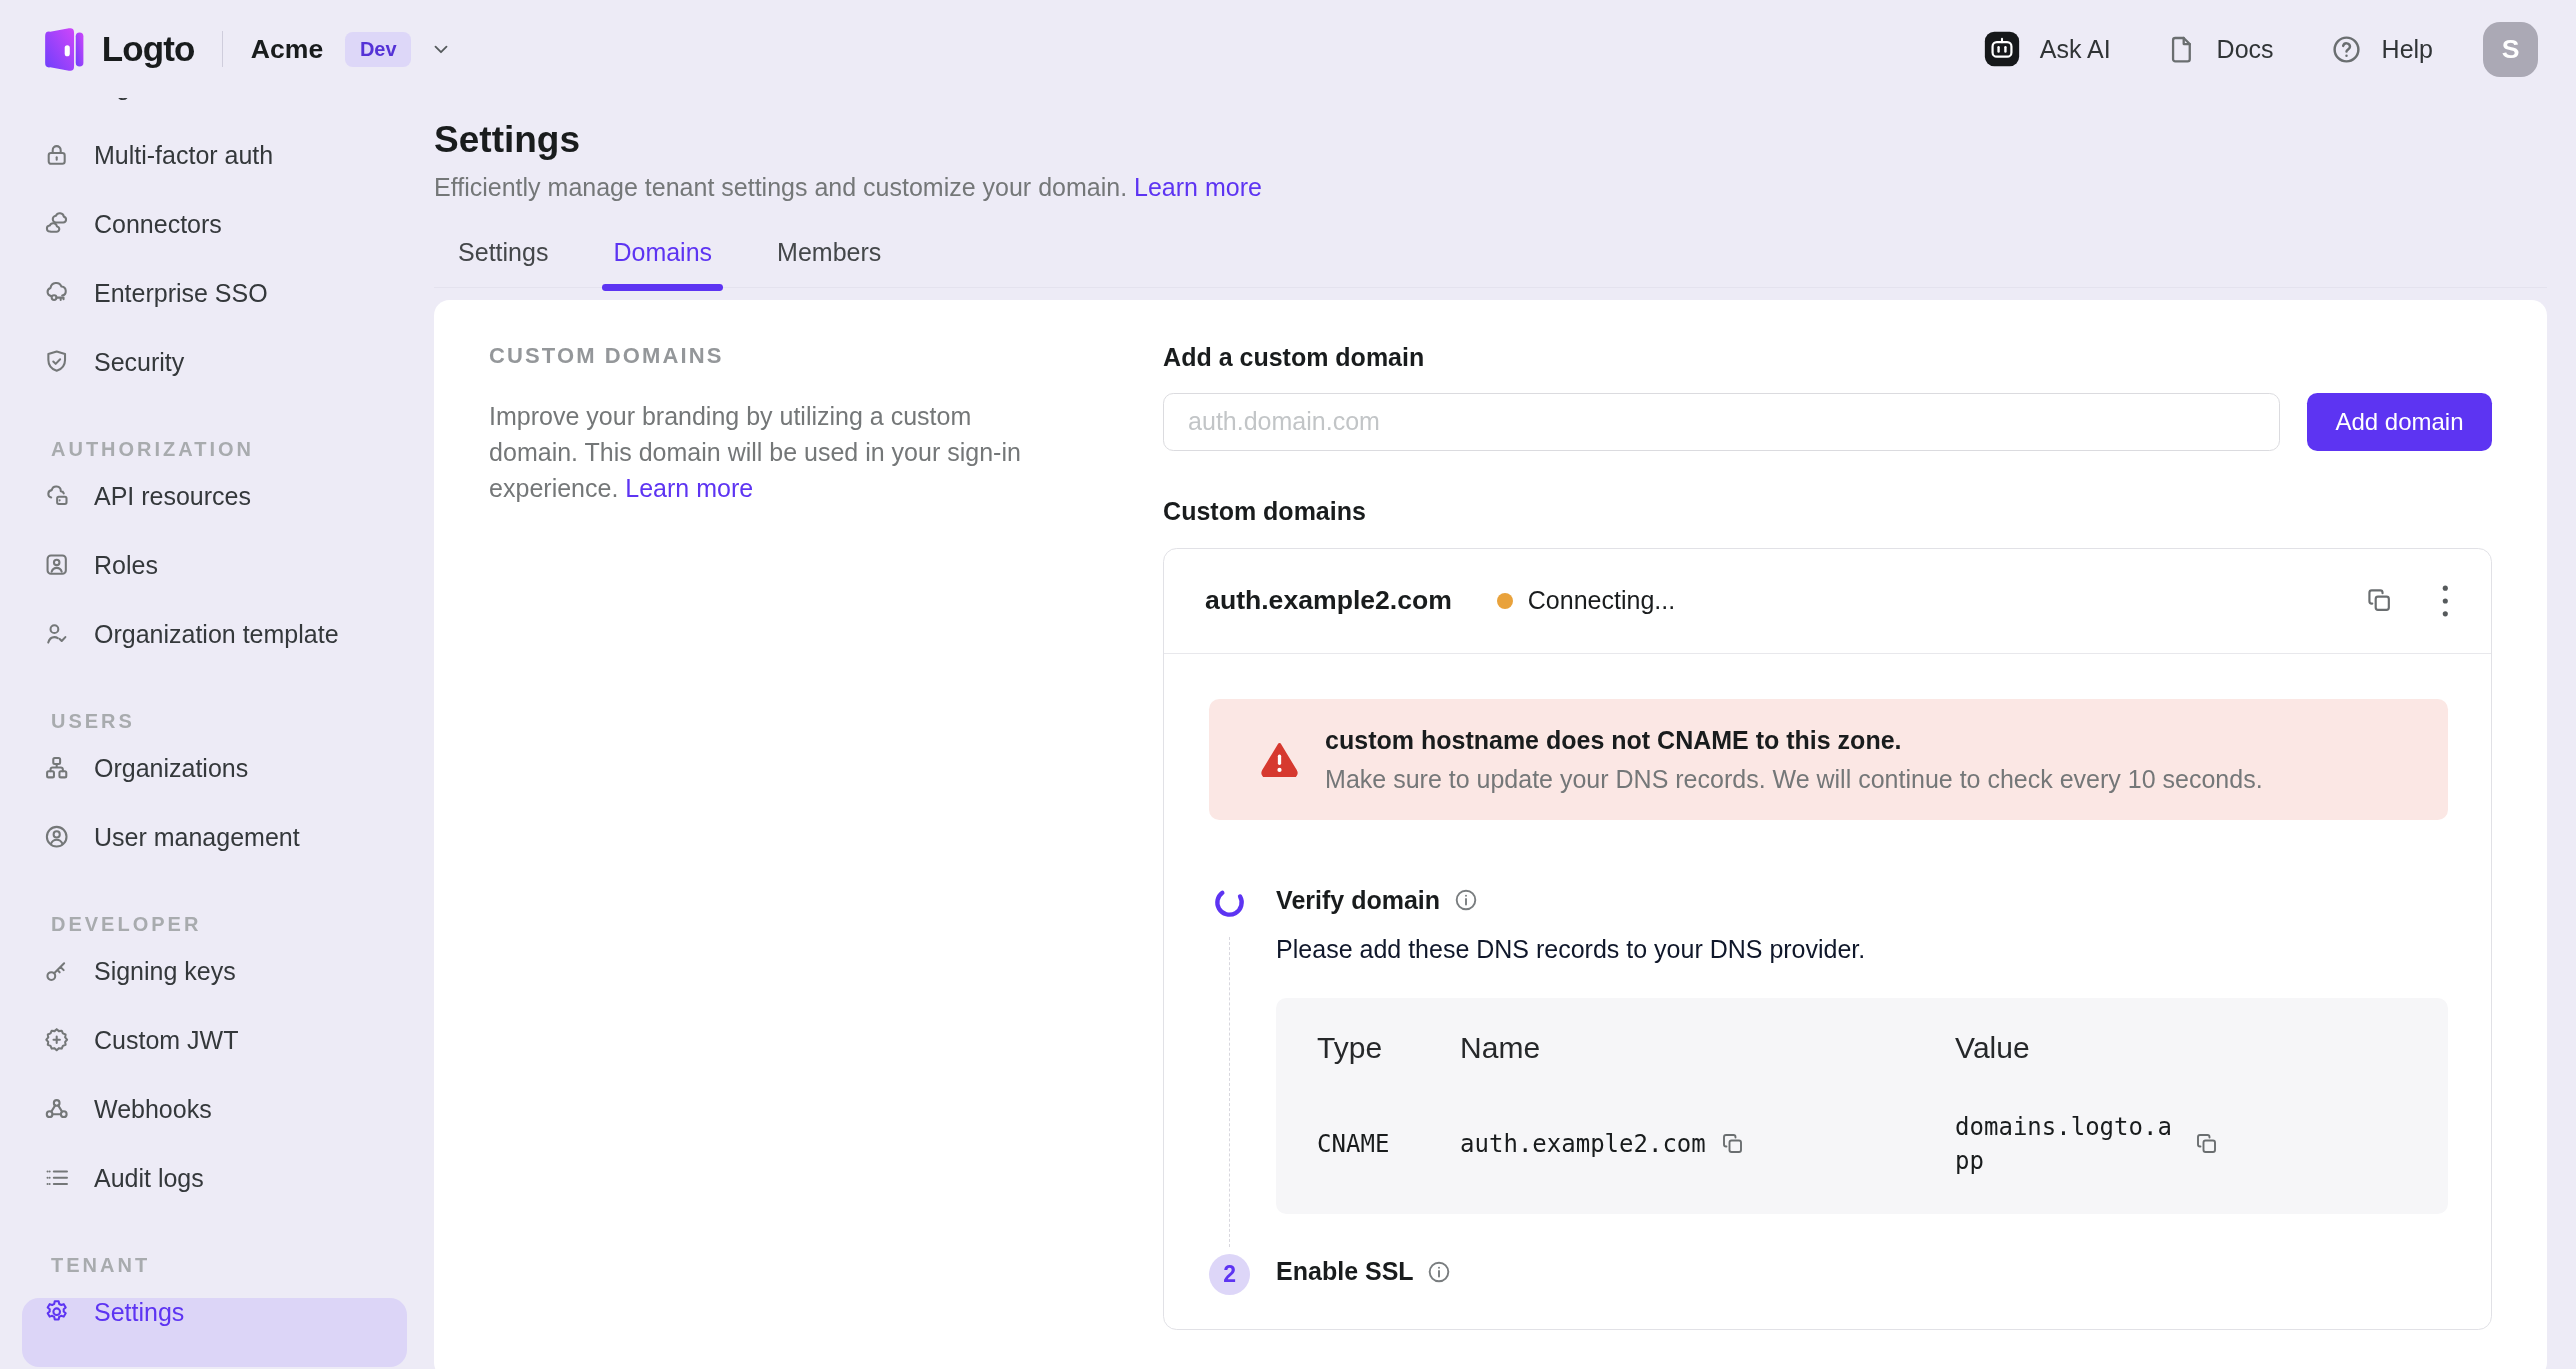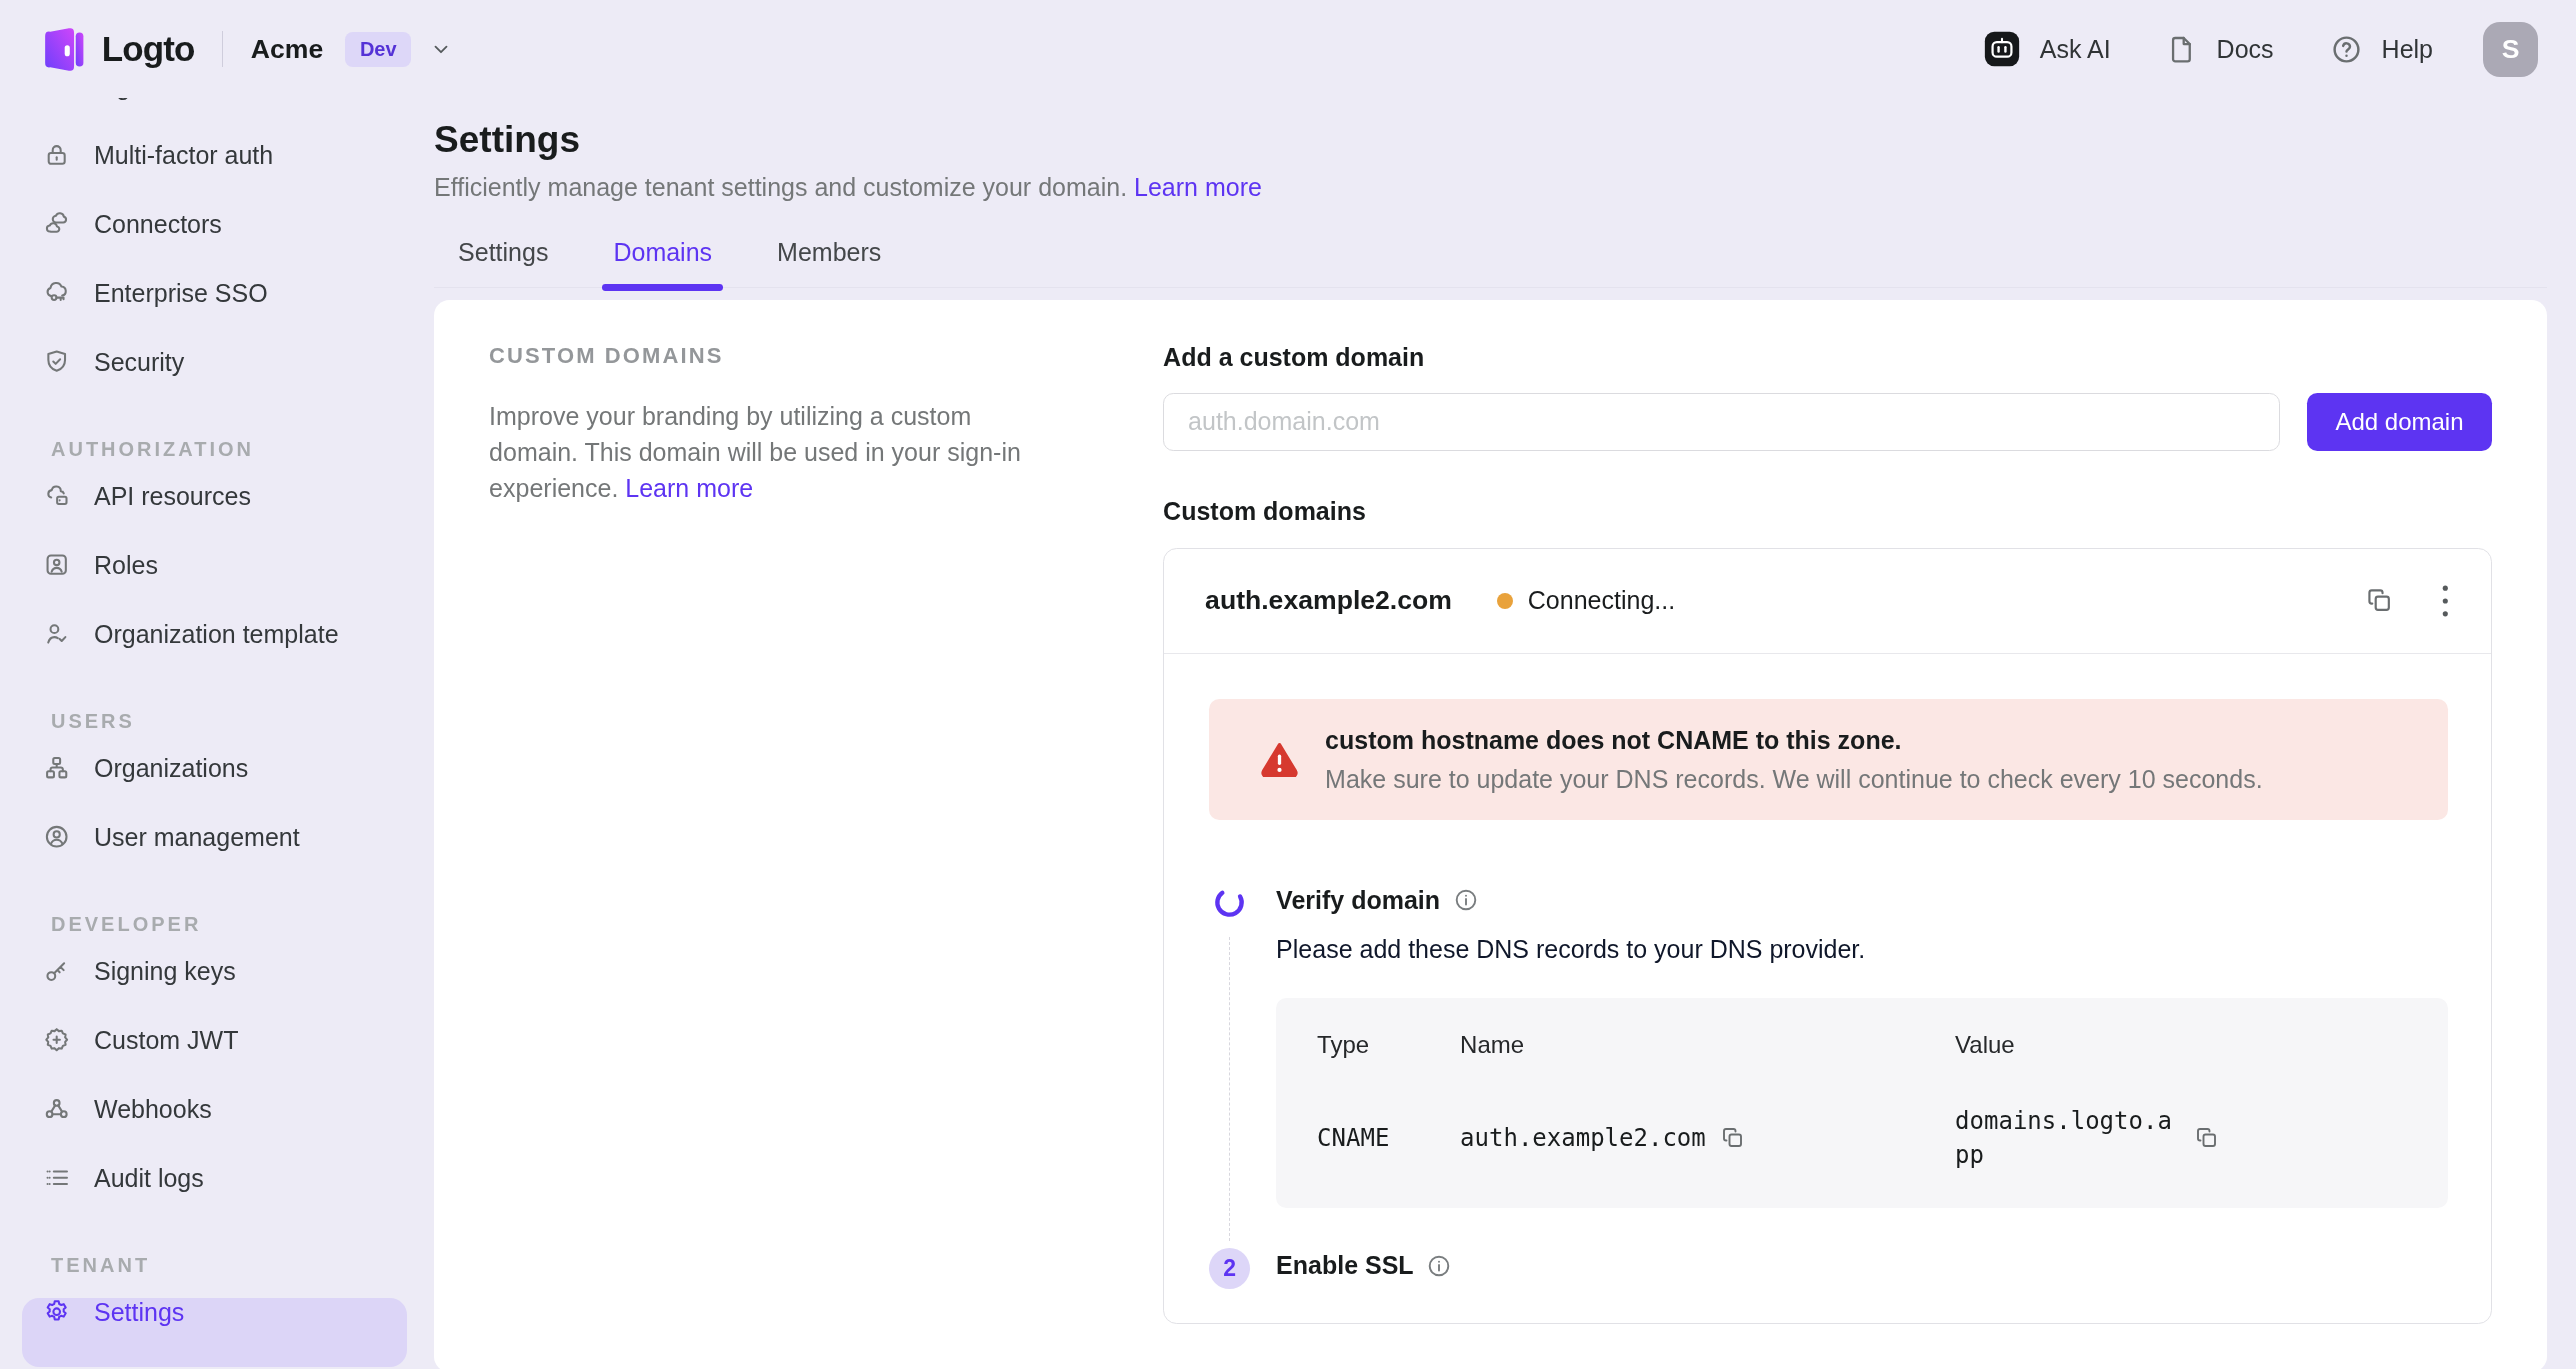--- a/index.html
+++ b/index.html
@@ -73,21 +73,21 @@
   .step { position:relative; padding-left:67px; }
   .step + .step { margin-top:43px; }
   .step-marker { position:absolute; left:0; top:-3.4px; width:41px; height:41px; display:flex; align-items:center; justify-content:center; z-index:1; }
   .num-badge { width:41px; height:41px; border-radius:50%; background:#ddd6f8; color:#5d34f2; font-size:23px; font-weight:600; display:flex; align-items:center; justify-content:center; }
   .step-title-row { display:flex; align-items:center; gap:13.7px; }
   .step-title { font-size:25px; font-weight:600; color:#191c1d; }
   .step-desc { margin-top:20.6px; font-size:25px; color:#0f172a; }
 
   .dns-table { margin-top:34px; background:#f6f6f8; border-radius:10.3px; padding:33px 41px 36px 41px; }
   .dns-grid { display:grid; grid-template-columns:143px 495px 1fr; }
-  .dns-h { font-size:24px; color:#26282a; }
+  .dns-h { font-size:30px; color:#26282a; }
   .dns-row { margin-top:45px; }
   .mono { font-family:"DejaVu Sans Mono","Liberation Mono",monospace; font-size:24px; color:#191c1d; line-height:34px; }
   .cellflex { display:flex; align-items:center; gap:15.4px; }
   .val-wrap { width:225px; word-break:break-all; }
 
   .spin { transform:rotate(-30deg); }
 </style>
 </head>
 <body>
 

